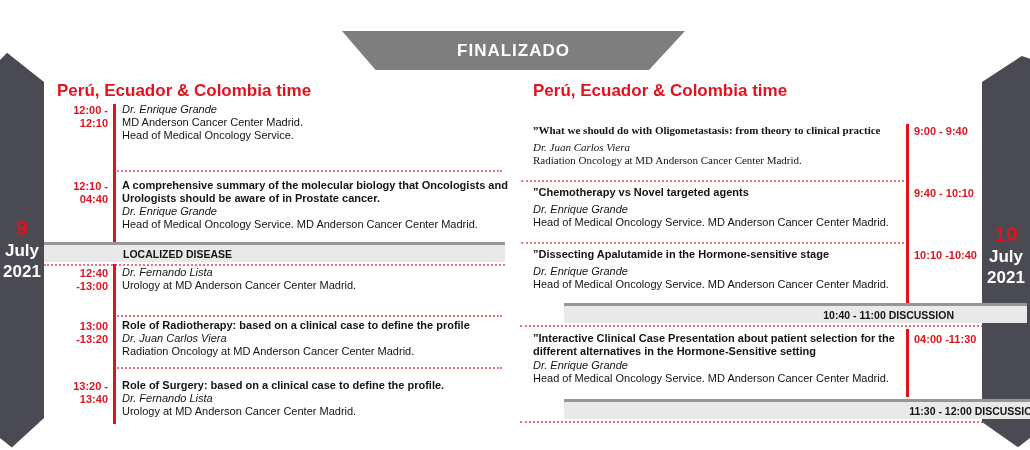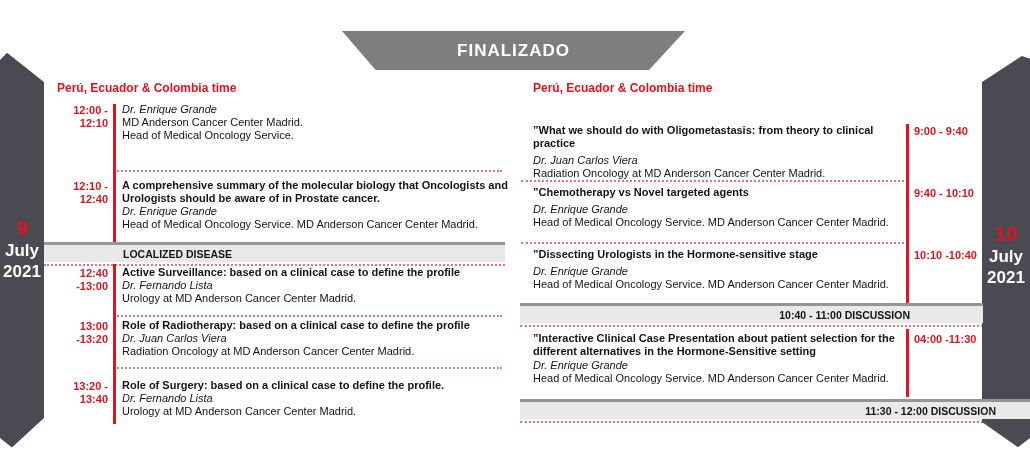--- a/index.html
+++ b/index.html
@@ -17,34 +17,34 @@
   .side { position:absolute; top:50px; height:400px; background:#4a4a52; color:#fff; }
   .side-left  { left:0; width:44px;
                 clip-path:polygon(0 2.5%,16% 0.7%,100% 8%,100% 92%,27% 99.4%,0 97%); }
   .side-right { left:982px; width:48px;
                 clip-path:polygon(0 8%,83% 1.5%,100% 2.2%,100% 97%,75% 99.3%,0 93%); }
   .day-block { position:absolute; width:100%; text-align:center; font-weight:bold; }
   .day-num  { color:#e2131f; font-size:21px; line-height:24px; }
   .day-line { font-size:17px; line-height:21px;text-align:center; }
 
   
-  .tz { position:absolute; color:#e2131f; font-weight:bold; font-size:12px; }
+  .tz { position:absolute; color:#e2131f; font-weight:bold; font-size:17px; }
   .sec-hdr { position:absolute; color:#e2131f; font-weight:bold; font-size:12px; }
   .redbar { position:absolute; width:3px; background:#e2131f; }
   .time { position:absolute; color:#e2131f; font-weight:bold; font-size:11px; line-height:13px; }
   .time.r { text-align:right; }
   .content { position:absolute; font-size:11px; line-height:13px; color:#141414; }
   .title { font-weight:bold; }
   .rtitle { font-weight:bold; margin-bottom:4px; }
   .rtitle.tight { margin-bottom:1px; }
   .speaker { font-style:italic; }
   .dotted { position:absolute; height:0; border-top:2px dotted rgba(226,19,31,0.6); }
   .graybar { position:absolute; height:20px; background:#e9e9ea; border-top:3px solid #96969a;
              display:flex; align-items:center; font-size:10.5px; font-weight:bold; color:#141414; }
-  .graybar.right-text { justify-content:flex-end; }
+  .graybar.right-text { justify-content:flex-end;margin-left:44px; }
 </style>
 </head>
 <body>
 
 <div class="page">
 
   <div class="banner">
     <span>FINALIZADO</span>
   </div>
 
@@ -70,35 +70,34 @@
   <div class="redbar" style="left:113px; top:264px; height:160px;"></div>
 
   <div class="time r" style="left:46px; top:104px; width:62px;">12:00 - 12:10</div>
   <div class="content" style="left:122px; top:103px; width:395px;">
     <div class="speaker">Dr. Enrique Grande</div>
     <div>MD Anderson Cancer Center Madrid.</div>
     <div>Head of Medical Oncology Service.</div>
   </div>
   <div class="dotted" style="left:114px; top:170px; width:388px;"></div>
 
-  <div class="time r" style="left:46px; top:180px; width:62px;">12:10 - 12:40</div>
+  <div class="time r" style="left:46px; top:180px; width:62px;">12:10 - 04:40</div>
   <div class="content" style="left:122px; top:179px; width:400px;">
     <div class="title">A comprehensive summary of the molecular biology that Oncologists and Urologists should be aware of in Prostate cancer.</div>
     <div class="speaker">Dr. Enrique Grande</div>
     <div>Head of Medical Oncology Service. MD Anderson Cancer Center Madrid.</div>
   </div>
 
   <div class="graybar" style="left:44px; top:242px; width:461px; padding-left:79px;">
     <span>LOCALIZED DISEASE</span>
   </div>
   <div class="dotted" style="left:44px; top:264px; width:461px;"></div>
 
   <div class="time r" style="left:46px; top:267px; width:62px;">12:40 -13:00</div>
   <div class="content" style="left:122px; top:266px; width:395px;">
-    <div class="title">Active Surveillance: based on a clinical case to define the profile</div>
     <div class="speaker">Dr. Fernando Lista</div>
     <div>Urology at MD Anderson Cancer Center Madrid.</div>
   </div>
   <div class="dotted" style="left:114px; top:315px; width:388px;"></div>
 
   <div class="time r" style="left:46px; top:320px; width:62px;">13:00 -13:20</div>
   <div class="content" style="left:122px; top:319px; width:395px;">
     <div class="title">Role of Radiotherapy: based on a clinical case to define the profile</div>
     <div class="speaker">Dr. Juan Carlos Viera</div>
     <div>Radiation Oncology at MD Anderson Cancer Center Madrid.</div>
@@ -110,38 +109,38 @@
     <div class="title">Role of Surgery: based on a clinical case to define the profile.</div>
     <div class="speaker">Dr. Fernando Lista</div>
     <div>Urology at MD Anderson Cancer Center Madrid.</div>
   </div>
 
   <div class="tz" style="left:533px; top:81px;">Perú, Ecuador &amp; Colombia time</div>
 
   <div class="redbar" style="left:906px; top:124px; height:180px;"></div>
   <div class="redbar" style="left:906px; top:329px; height:68px;"></div>
 
-  <div class="content" style="left:533px; top:124px; width:374px;">
+  <div class="content" style="left:533px; top:124px; width:374px;font-family:Liberation Serif, serif;">
     <div class="rtitle">”What we should do with Oligometastasis: from theory to clinical practice</div>
     <div class="speaker">Dr. Juan Carlos Viera</div>
     <div>Radiation Oncology at MD Anderson Cancer Center Madrid.</div>
   </div>
   <div class="time" style="left:914px; top:125px; width:64px;">9:00 - 9:40</div>
   <div class="dotted" style="left:521px; top:180px; width:383px;"></div>
 
   <div class="content" style="left:533px; top:186px; width:374px;">
     <div class="rtitle">”Chemotherapy vs Novel targeted agents</div>
     <div class="speaker">Dr. Enrique Grande</div>
     <div>Head of Medical Oncology Service. MD Anderson Cancer Center Madrid.</div>
   </div>
   <div class="time" style="left:914px; top:187px; width:64px;">9:40 - 10:10</div>
   <div class="dotted" style="left:521px; top:242px; width:383px;"></div>
 
   <div class="content" style="left:533px; top:248px; width:374px;">
-    <div class="rtitle">”Dissecting Urologists in the Hormone-sensitive stage</div>
+    <div class="rtitle">”Dissecting Apalutamide in the Hormone-sensitive stage</div>
     <div class="speaker">Dr. Enrique Grande</div>
     <div>Head of Medical Oncology Service. MD Anderson Cancer Center Madrid.</div>
   </div>
   <div class="time" style="left:914px; top:249px; width:64px;">10:10 -10:40</div>
 
   <div class="graybar right-text" style="left:520px; top:303px; width:463px; padding-right:73px;">
     <span>10:40 - 11:00 DISCUSSION</span>
   </div>
   <div class="dotted" style="left:520px; top:325px; width:463px;"></div>
 

